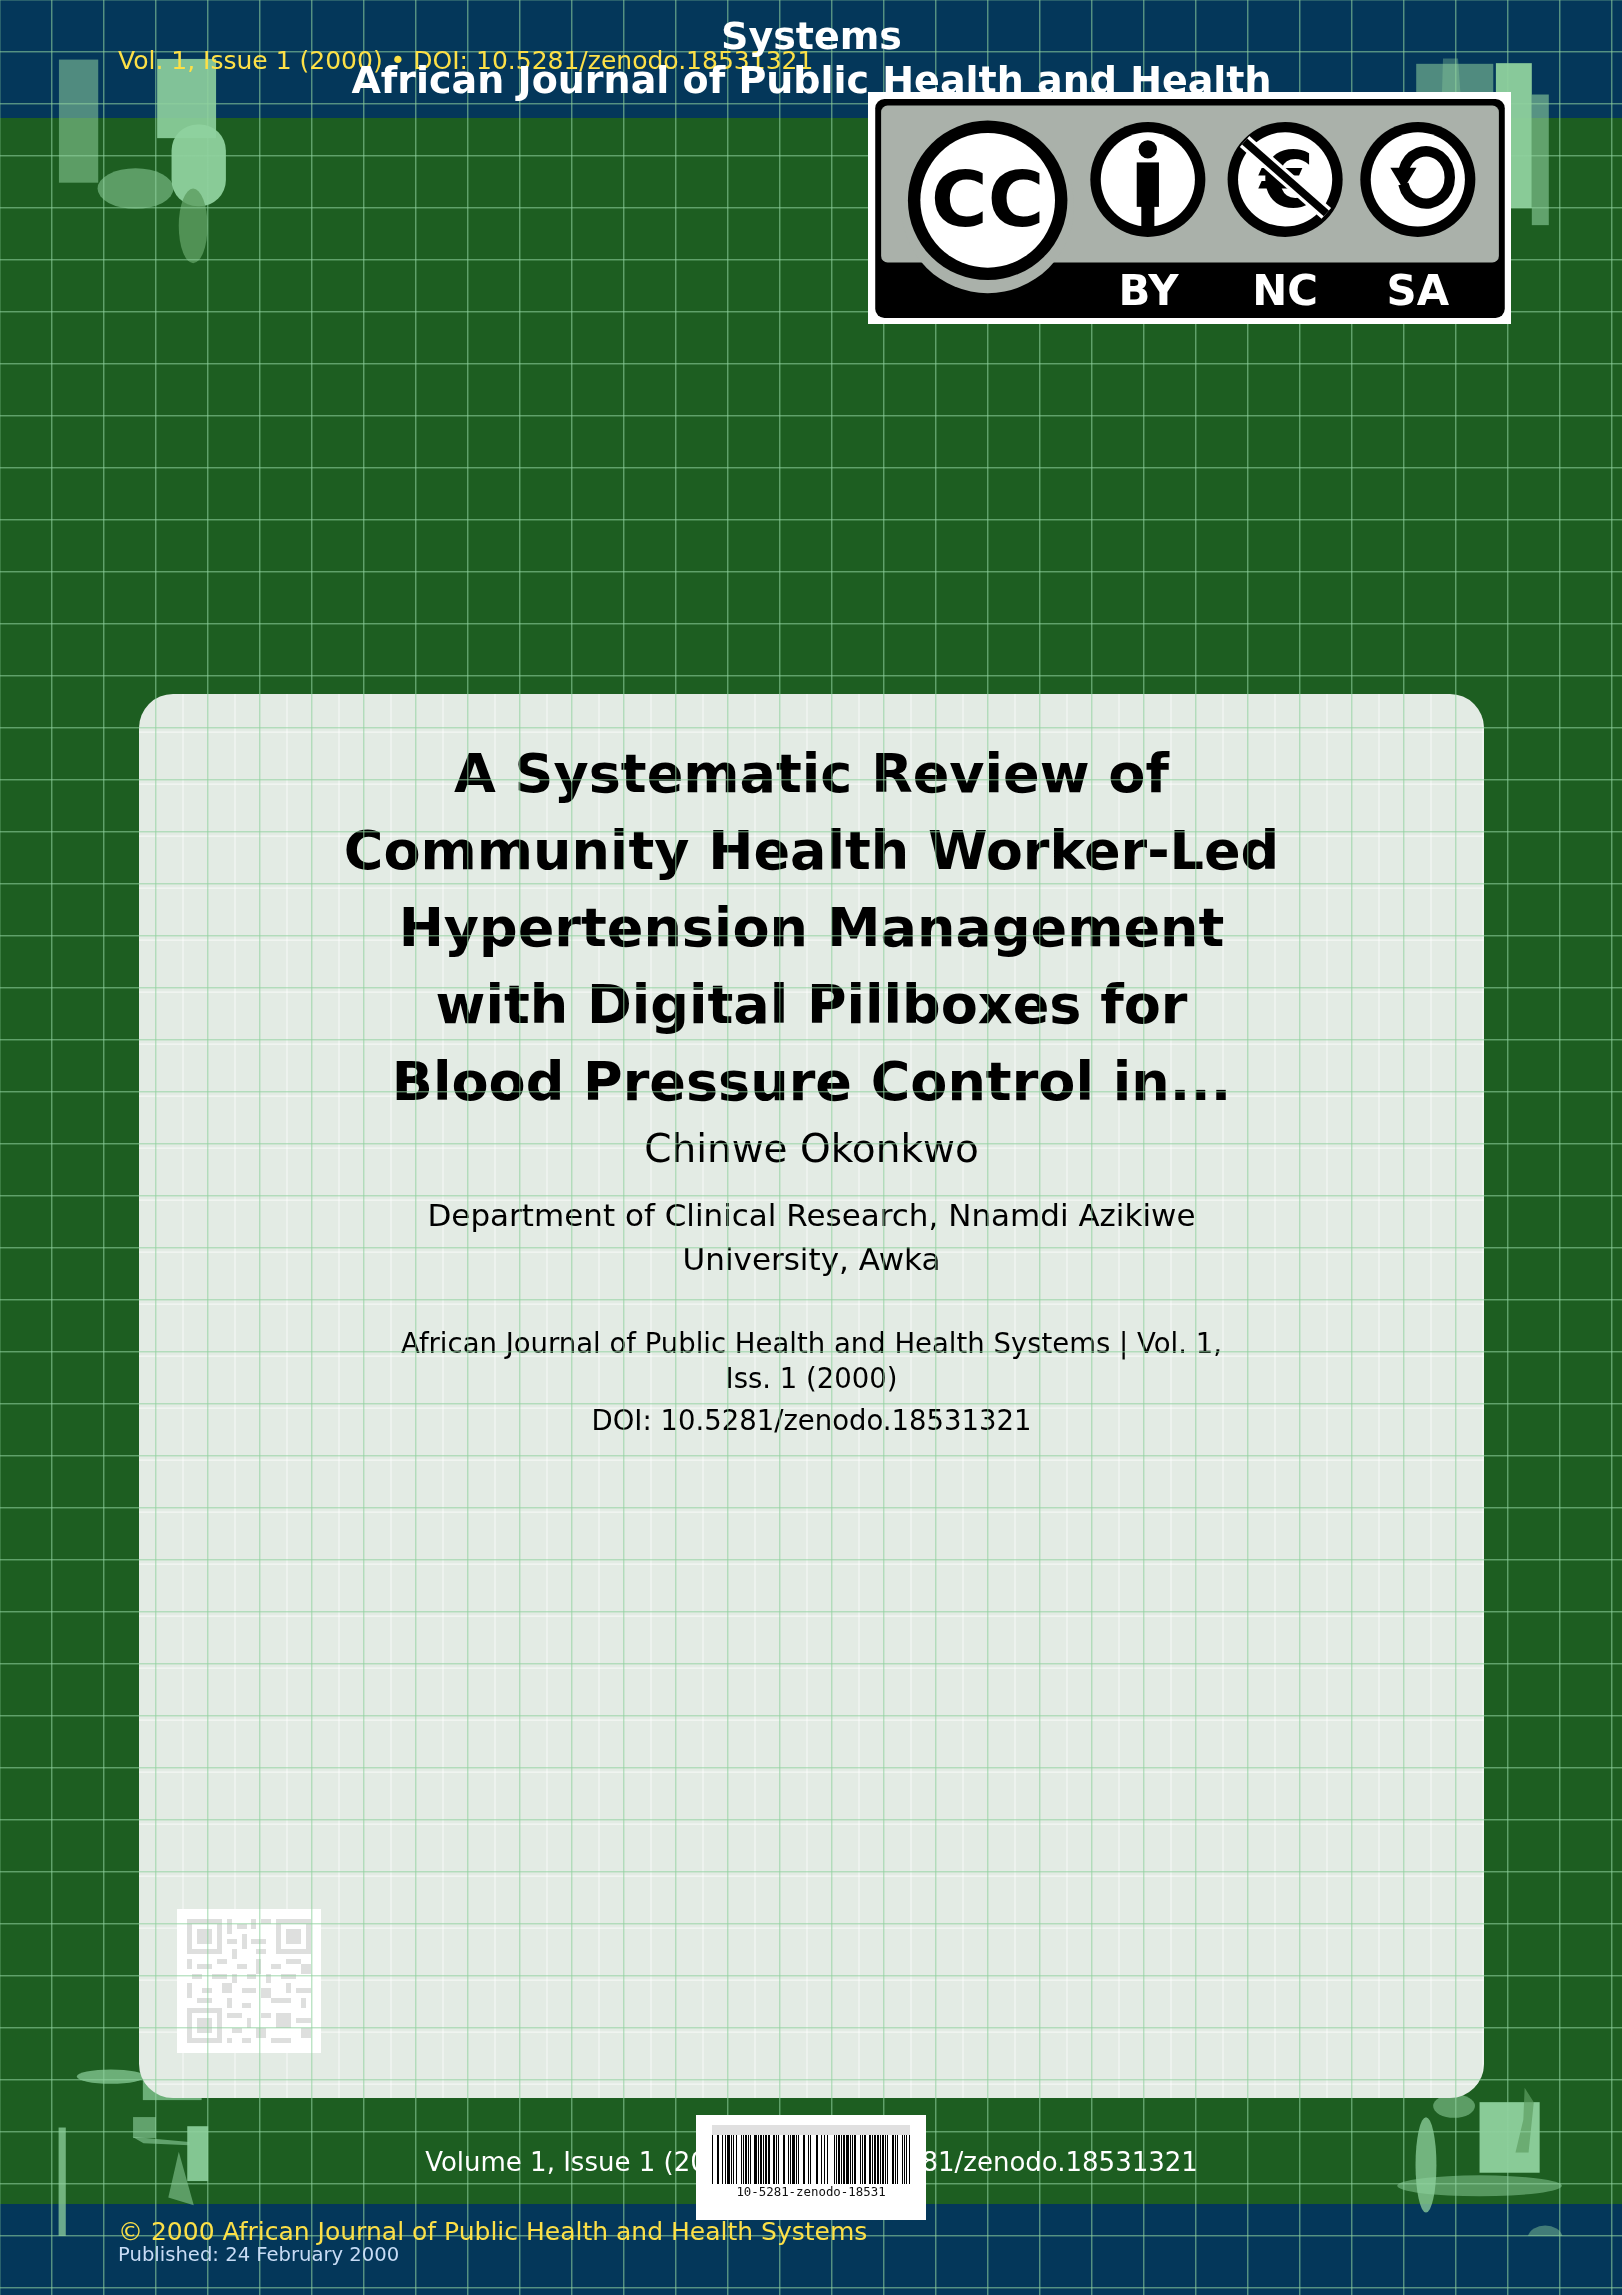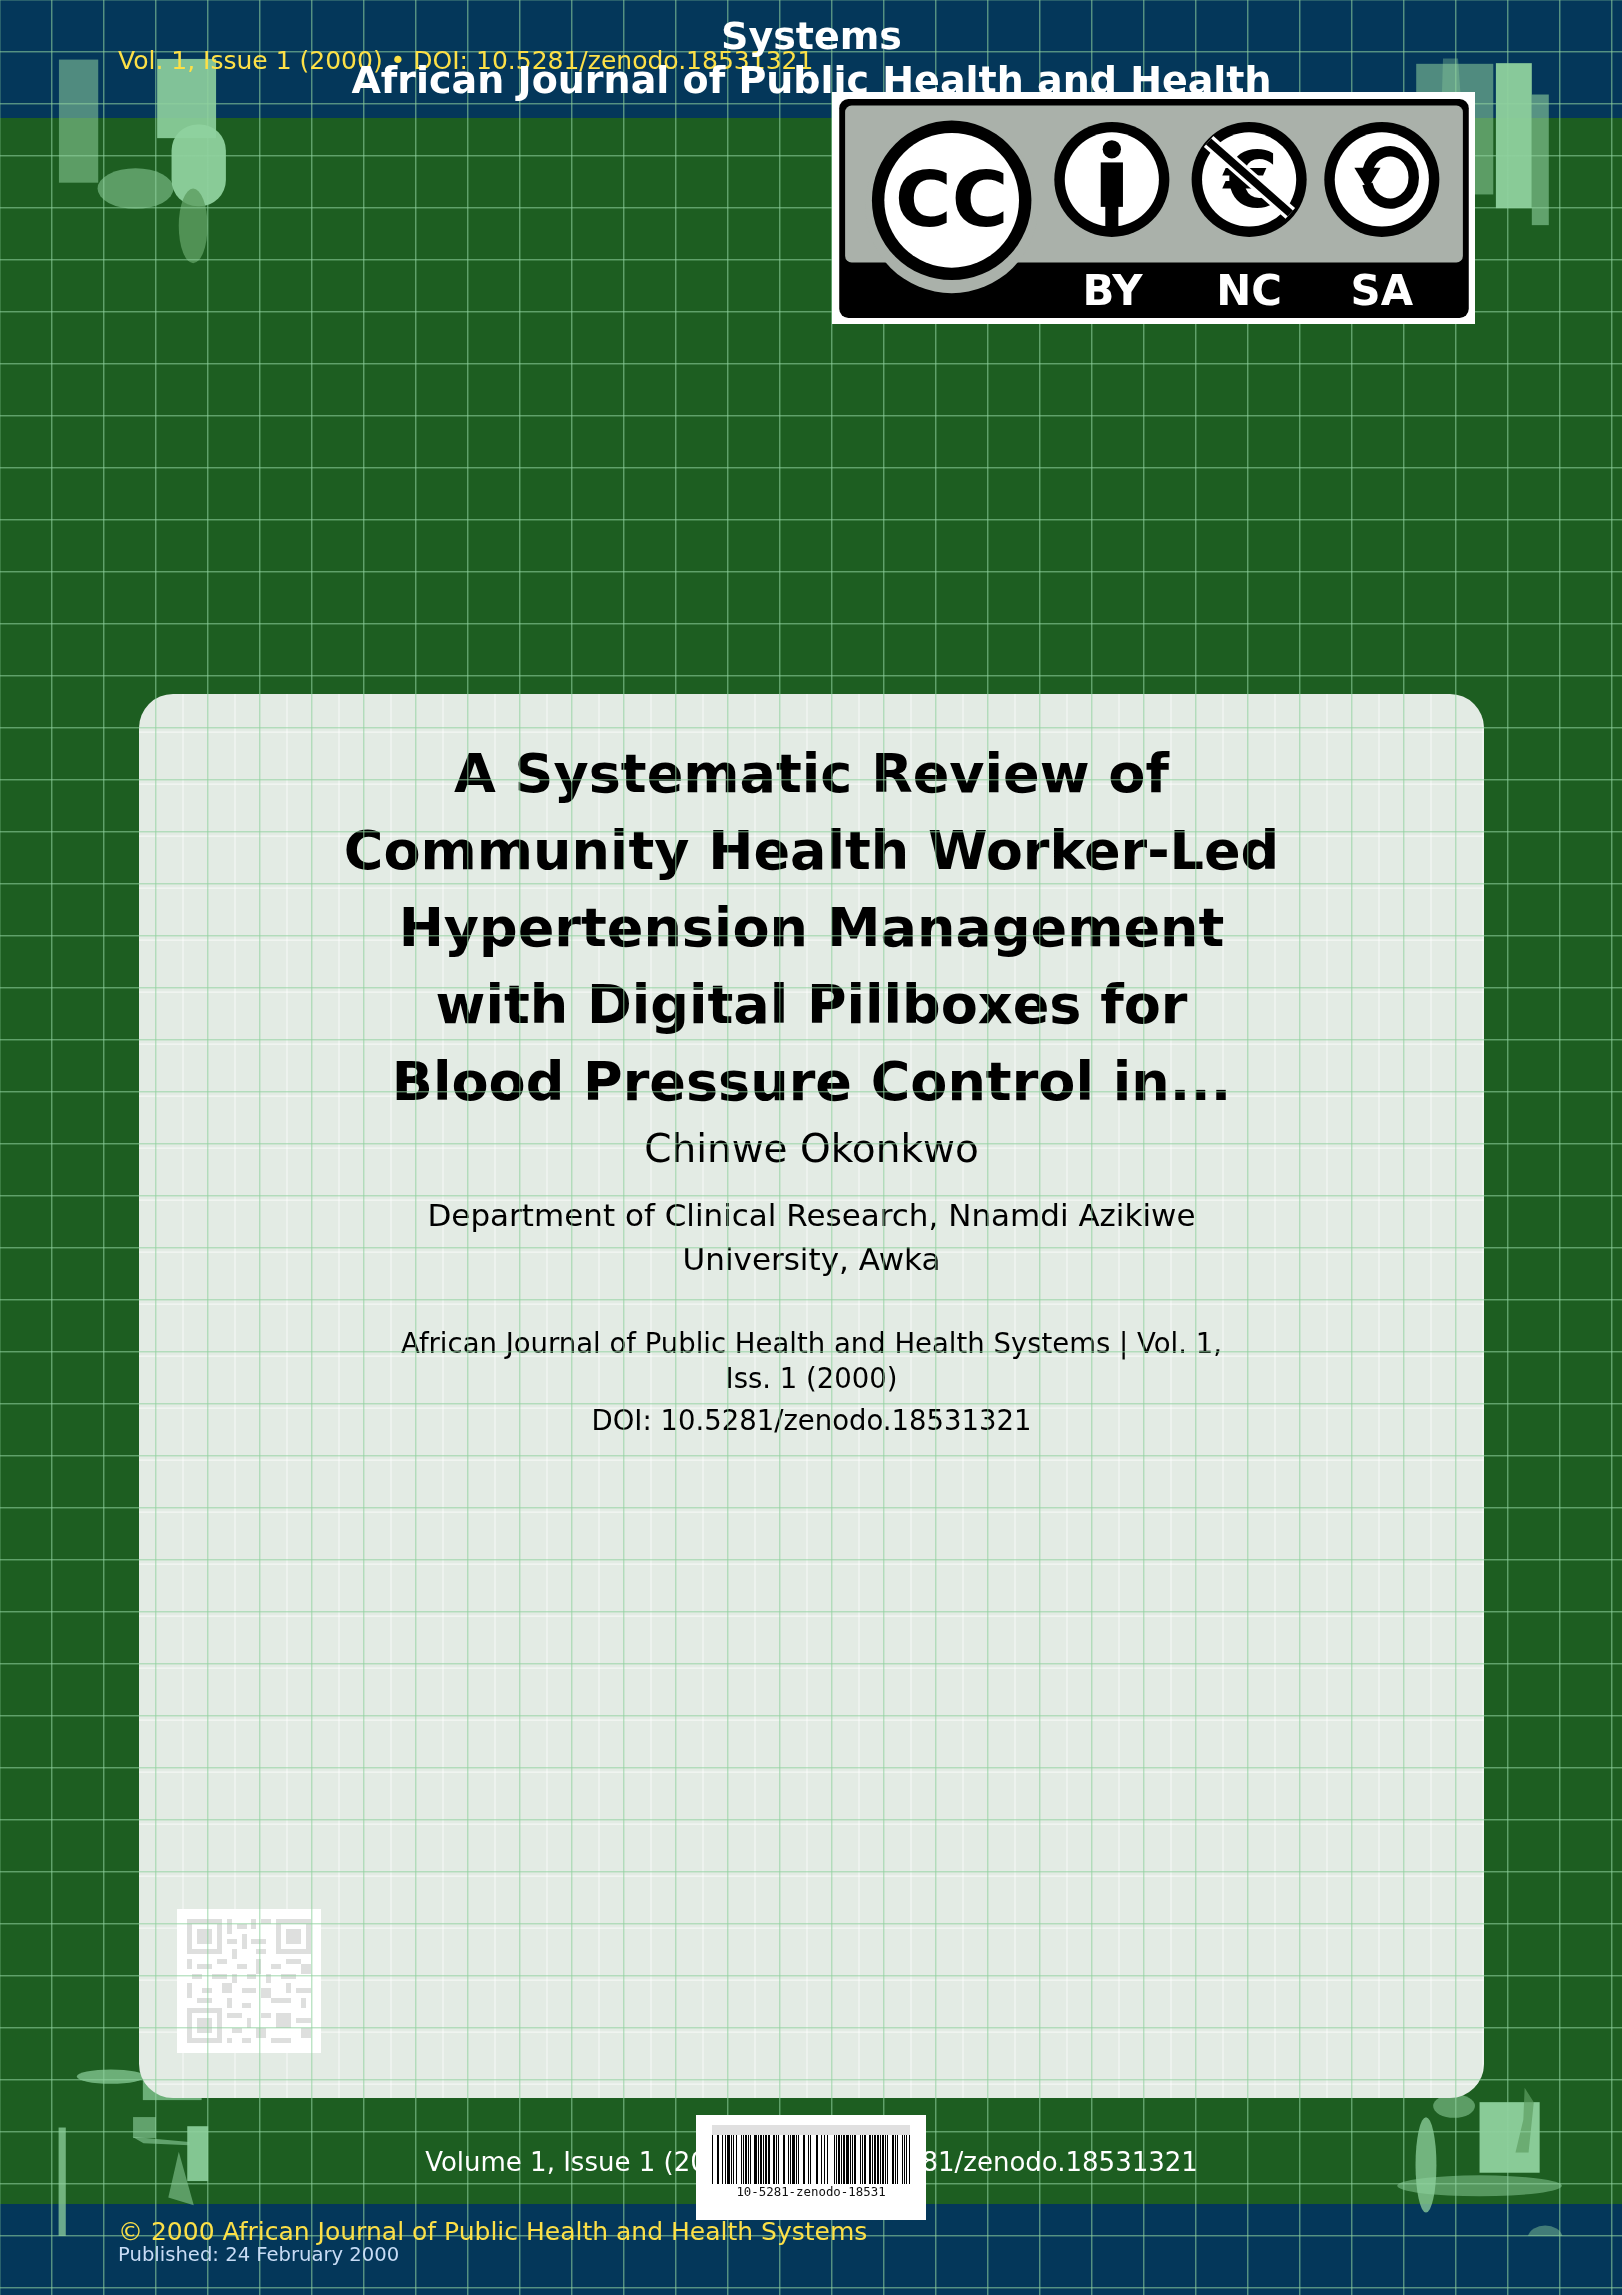--- a/index.html
+++ b/index.html
@@ -35,21 +35,21 @@
     position: absolute; top: 14.4px; left: 288px; width: 1047px; z-index: 7;
     text-align: center; color: #ffffff; font-weight: bold; font-size: 38px; line-height: 44px;
     margin: 0;
   }
   #header-meta {
     position: absolute; top: 46px; left: 118px; z-index: 6;
     color: #fde047; font-size: 25px; line-height: 30px; white-space: nowrap;
   }
 
   #cc-badge {
-    position: absolute; left: 832px; top: 92px; width: 643px; height: 232px; z-index: 8;
+    position: absolute; left: 868px; top: 92px; width: 643px; height: 232px; z-index: 8;
     background: #ffffff; box-sizing: border-box; padding: 6.5px;
   }
 
   #title-card {
     position: absolute; left: 139px; top: 694px; width: 1345px; height: 1404px;
     background: #e3ebe4; border-radius: 34px; z-index: 3; overflow: hidden;
   }
   .card-content { position: absolute; left: 0; top: 0; width: 100%; text-align: center; color: #000; z-index: 2; }
   #paper-title {
     margin: 0; position: absolute; top: 41px; left: 0; width: 100%;

